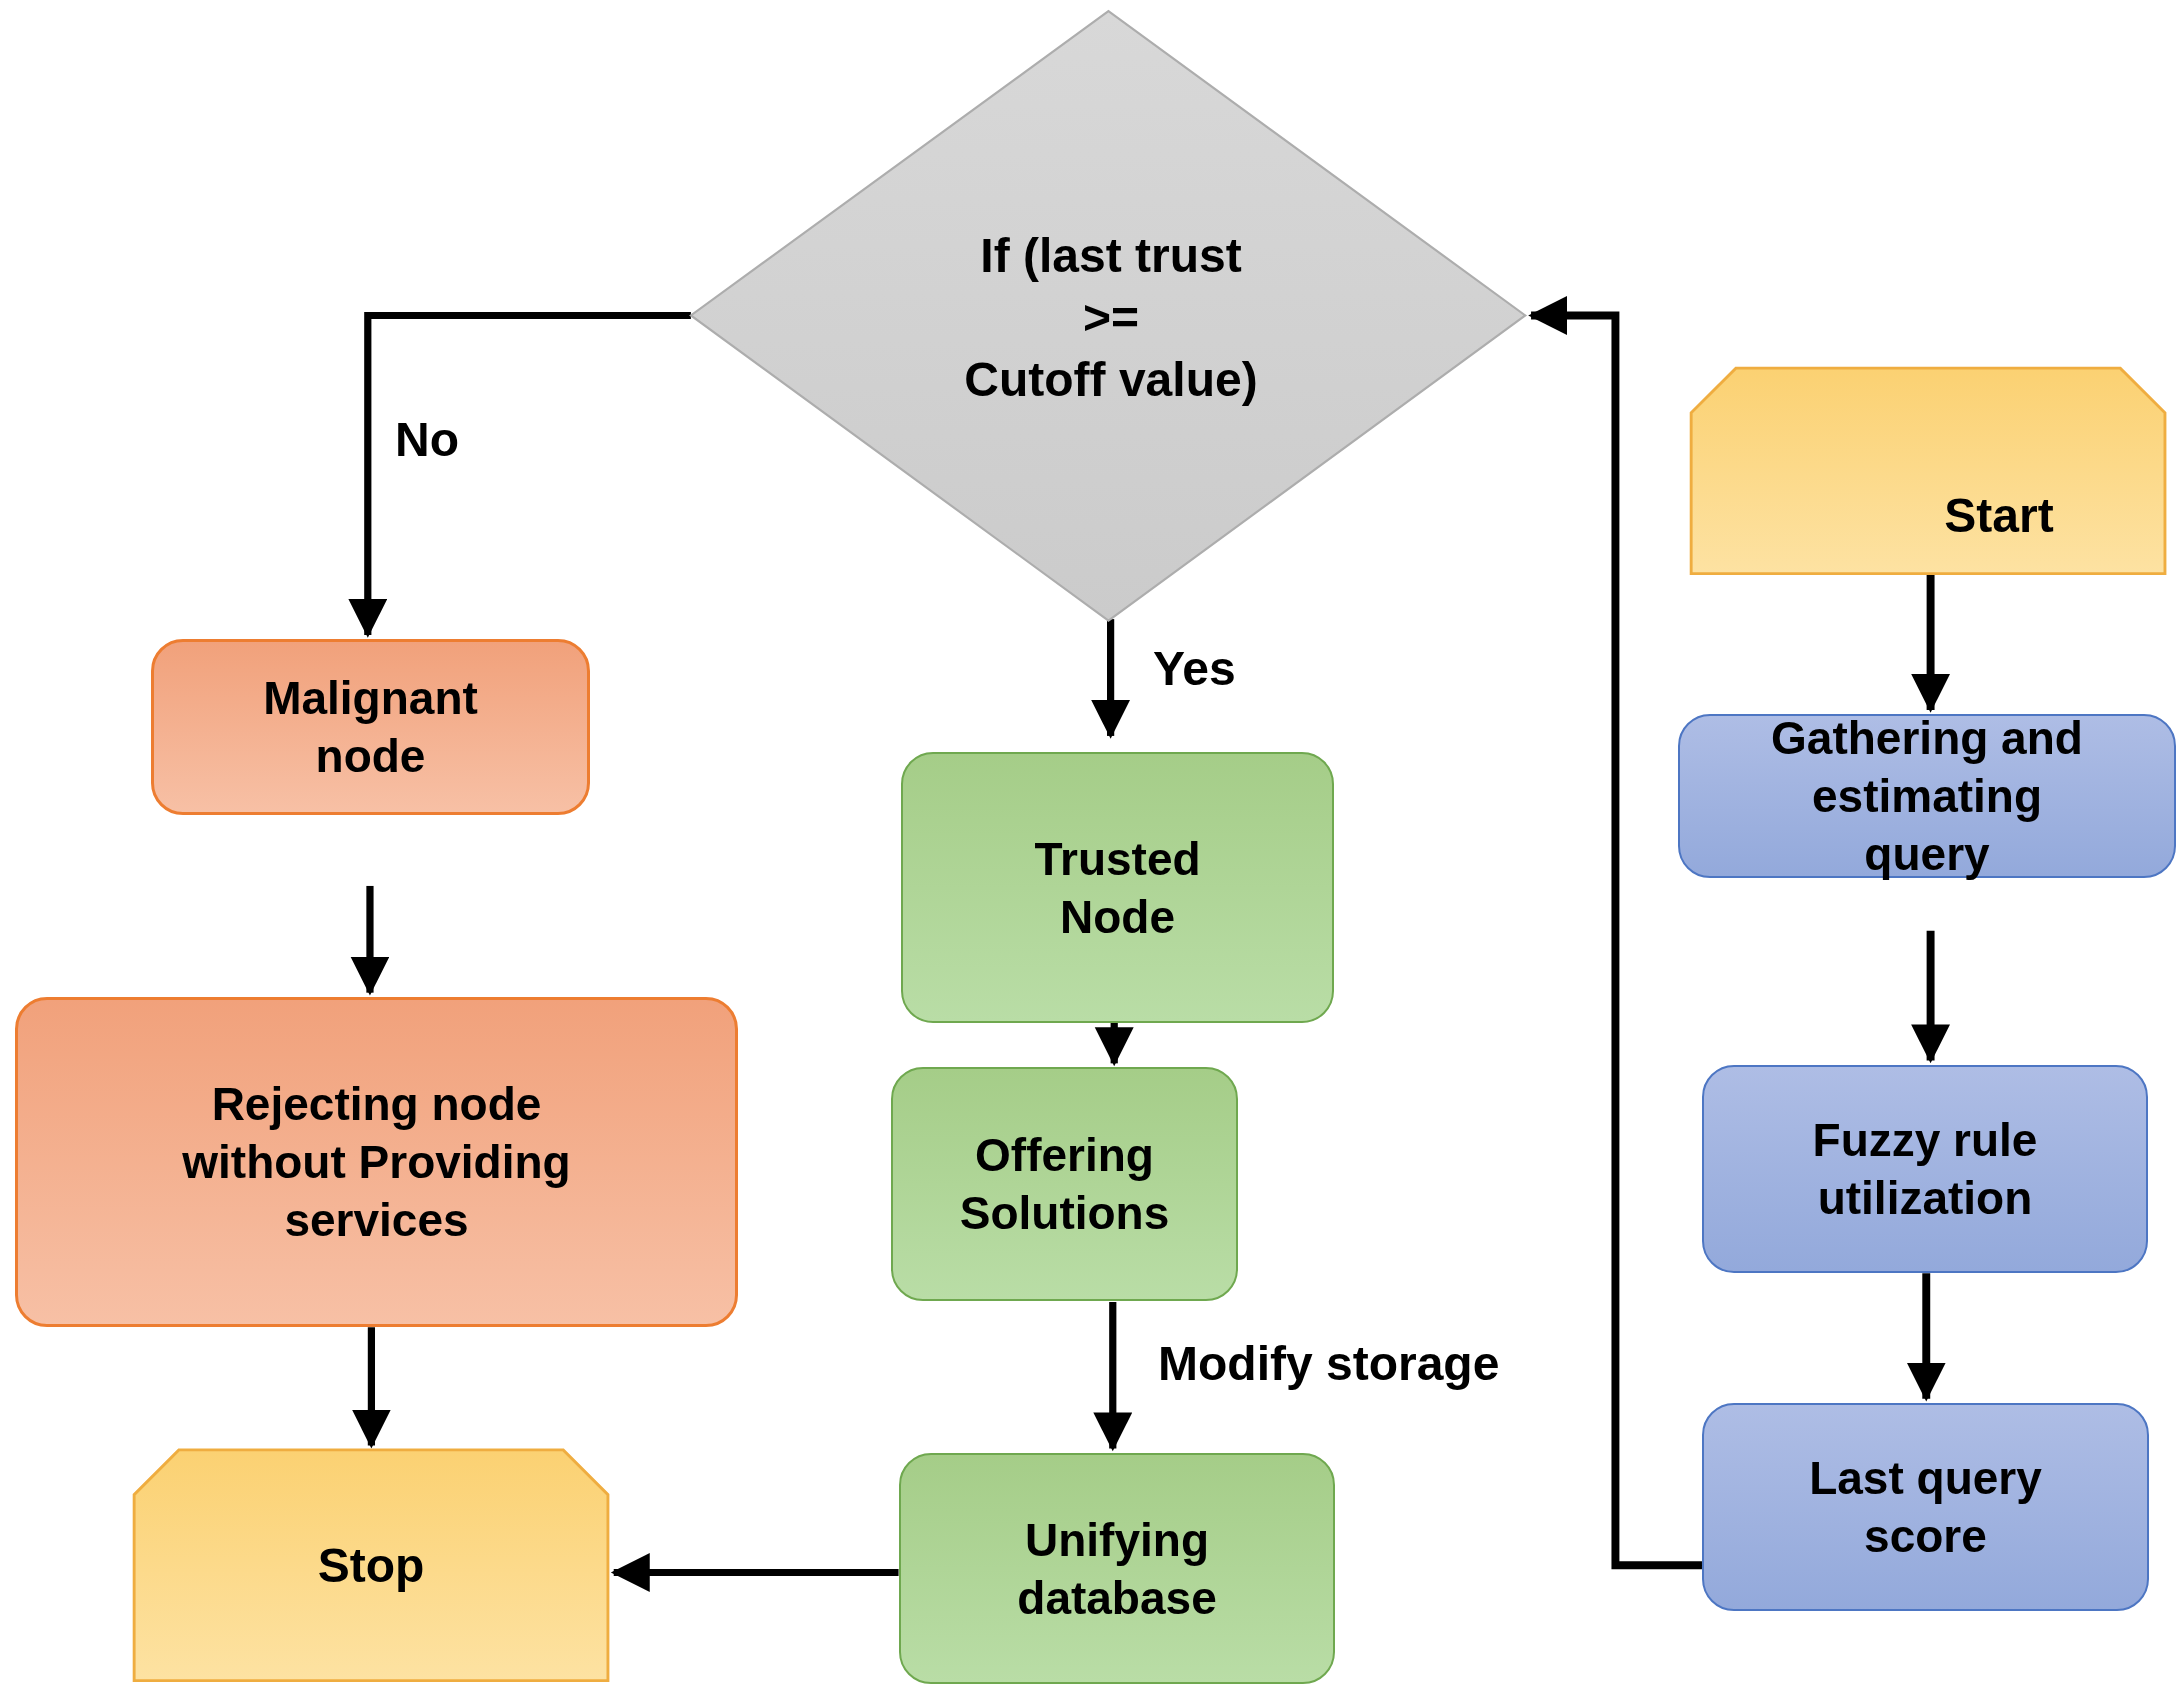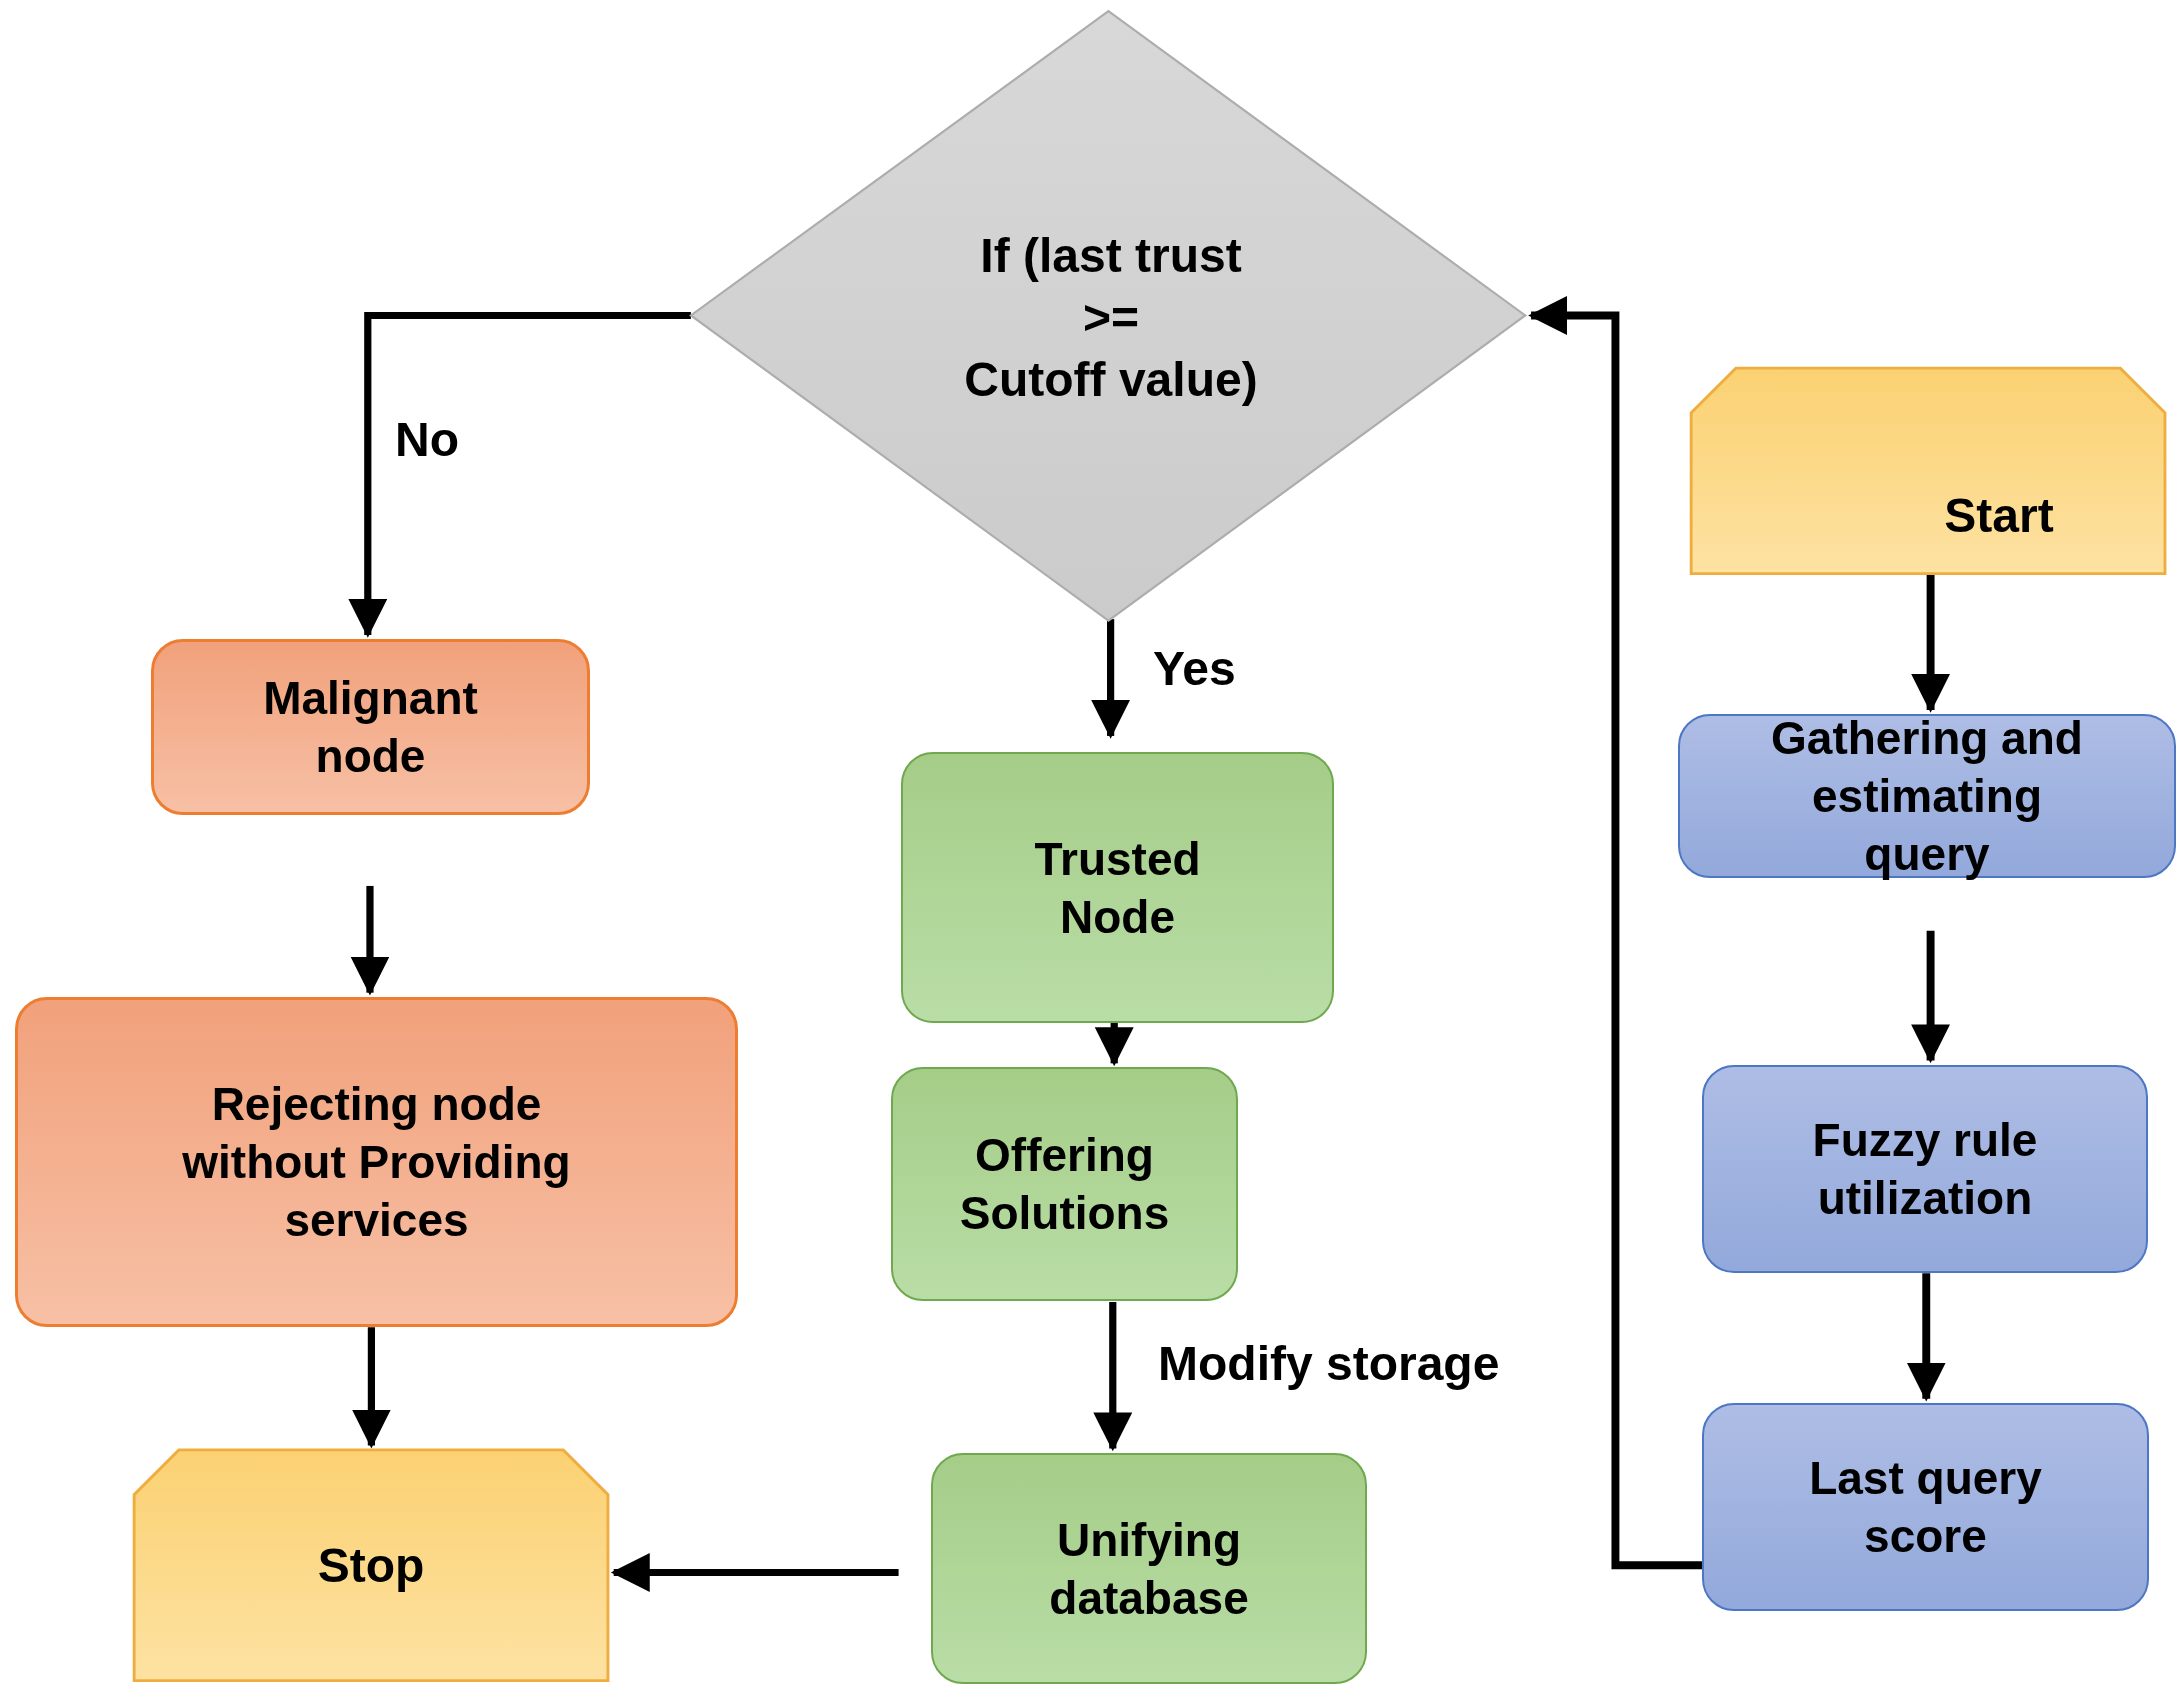--- a/index.html
+++ b/index.html
@@ -45,21 +45,21 @@
     position:absolute;
     font-weight:700;color:#000;
     font-size:48px;line-height:53px;
     white-space:nowrap;
   }
   
   #node-malignant{left:151px;top:639px;width:439px;height:176px;}
   #node-rejecting{left:15px;top:997px;width:723px;height:330px;}
   #node-trusted{left:901px;top:740px;width:433px;height:271px;margin-top:12px;}
   #node-offering{left:891px;top:1067px;width:347px;height:234px;}
-  #node-unifying{left:899px;top:1453px;width:436px;height:231px;margin-left:32px;}
+  #node-unifying{left:899px;top:1453px;width:436px;height:231px;}
   #node-gathering{left:1678px;top:714px;width:498px;height:164px;}
   #node-fuzzy{left:1702px;top:1065px;width:446px;height:208px;}
   #node-lasttrust{left:1702px;top:1403px;width:447px;height:208px;}
   #label-decision{left:743px;top:166px;width:736px;height:303px;}
   #label-start{left:1762px;top:368px;width:474px;height:200px;margin-top:48px;}
   #label-stop{left:134px;top:1450px;width:474px;height:231px;}
   #label-no{left:395px;top:413px;}
   #label-yes{left:1153px;top:642px;}
   #label-modify{left:1158px;top:1337px;}
 </style>

